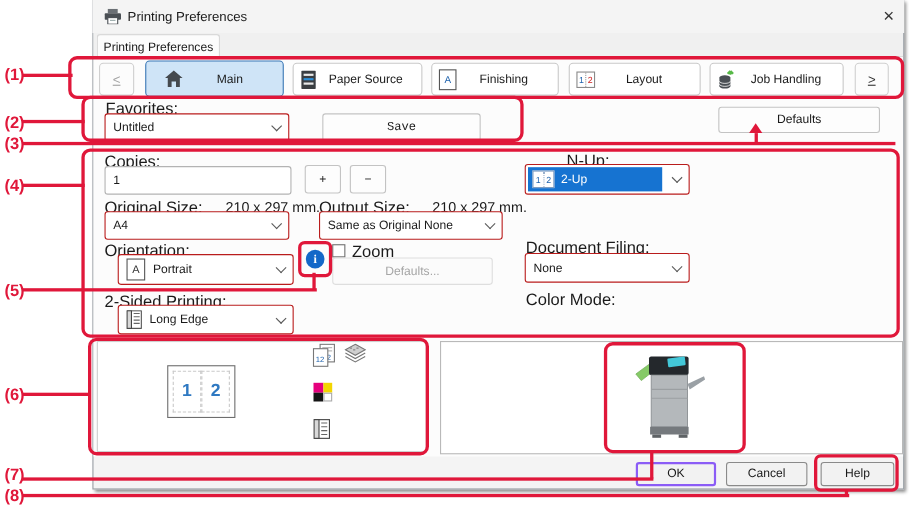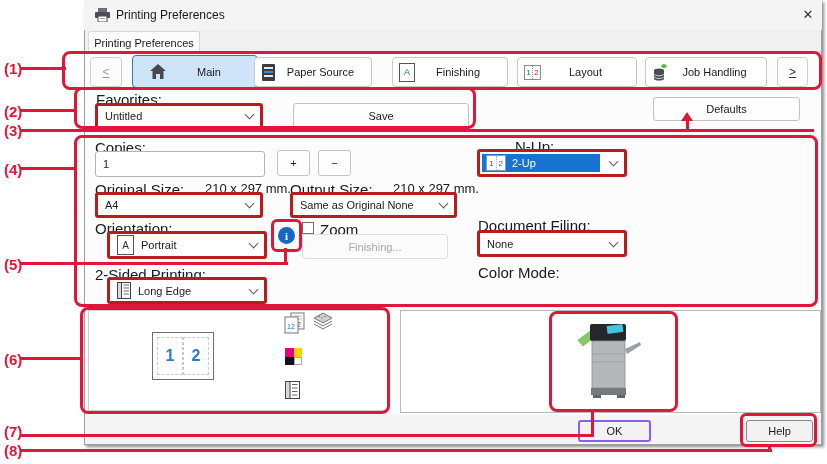--- a/index.html
+++ b/index.html
@@ -13,21 +13,21 @@
   .titlebar{left:84px;top:0;width:738px;height:30px;background:#f4f4f4;}
   .title-text{left:116px;top:8px;font-size:12px;color:#1a1a1a;}
   .close{left:799px;top:7px;font-size:13px;color:#333;width:18px;text-align:center;cursor:default;}
   .tabstrip{left:85px;top:30px;width:736px;height:22px;background:#f0f0f0;border-bottom:1px solid #d8d8d8;box-sizing:border-box;}
   .doctab{left:88px;top:31px;width:112px;height:22px;background:#fcfcfc;border:1px solid #d8d8d8;border-bottom:none;
           border-radius:3px 3px 0 0;font-size:11px;color:#1a1a1a;display:flex;align-items:center;justify-content:center;box-sizing:border-box;}
   .page{left:85px;top:52px;width:736px;height:363px;background:#fcfcfc;}
   
   .lbl{font-size:15px;color:#1a1a1a;white-space:nowrap;}
   .dims{font-size:13px;color:#1a1a1a;white-space:nowrap;}
-  .dd{background:#fff;border:3px solid #b91c1c;border-radius:3px;display:flex;align-items:center;
+  .dd{background:#fff;border:1px solid #b91c1c;border-radius:3px;display:flex;align-items:center;
       padding:0 7px;font-size:11px;color:#1a1a1a;box-sizing:border-box;}
   .chev{margin-left:auto;width:6px;height:6px;border-right:1.4px solid #5a5a5a;border-bottom:1.4px solid #5a5a5a;
         transform:rotate(45deg);margin-top:-3px;flex:0 0 auto;}
   .btn{background:#fdfdfd;border:1px solid #c3c3c3;border-radius:3px;display:flex;align-items:center;justify-content:center;
        font-size:11px;color:#1a1a1a;box-sizing:border-box;}
   .btn.disabled{color:#a6a6a6;background:#fbfbfb;border-color:#dedede;}
   .tabbtn{background:#fff;border:1px solid #c9c9c9;border-radius:4px;display:flex;align-items:center;
           font-size:11px;color:#1a1a1a;box-sizing:border-box;padding:0 6px;}
   .tabbtn .tlabel{flex:1;text-align:center;}
   .tabbtn.sel{background:#cfe4f7;border:1.5px solid #3a77b5;}
@@ -94,21 +94,21 @@
 
   <div class="abs tabbtn sel" style="left:132px;top:55px;width:126px;height:33px;padding-left:16px;">
     <span class="smallicon">
       <svg width="18" height="17" viewBox="0 0 18 17">
           <path d="M9 1 L17 8 H14.5 V16 H11 V11 H7 V16 H3.5 V8 H1 Z" fill="#45494e"></path>
         </svg>
     </span>
     <span class="tlabel">Main</span>
   </div>
 
-  <div class="abs tabbtn" style="left:254px;top:57px;width:118px;height:30px;">
+  <div class="abs tabbtn" style="left:266px;top:57px;width:118px;height:30px;">
     <span class="smallicon">
       <svg width="15" height="17" viewBox="0 0 15 17">
           <rect x="1" y="0" width="13" height="17" rx="1" fill="#3a3e42"></rect>
           <rect x="3" y="3" width="9" height="2" fill="#e8e8e8"></rect>
           <rect x="3" y="7" width="9" height="2" fill="#2e8fd8"></rect>
           <rect x="3" y="11" width="9" height="2" fill="#e8e8e8"></rect>
         </svg>
     </span>
     <span class="tlabel">Paper Source</span>
   </div>
@@ -139,21 +139,21 @@
     <span class="tlabel">Job Handling</span>
   </div>
 
   <div class="abs scrollbtn" style="left:777px;top:57px;width:31px;height:30px;color:#333;">&gt;</div>
 
   <div class="abs lbl" style="left:96px;top:91px;">Favorites:</div>
   <div class="abs dd" style="left:95px;top:103px;width:168px;height:26px;">
     <span>Untitled</span>
     <span class="chev"></span>
   </div>
-  <div class="abs btn" style="left:293px;top:103px;width:176px;height:26px;">Save</div>
+  <div class="abs btn" style="left:293px;top:103px;width:144px;height:26px;font-family:Liberation Mono, monospace;">Save</div>
   <div class="abs btn" style="left:653px;top:97px;width:147px;height:24px;">Defaults</div>
 
   <div class="abs lbl" style="left:95px;top:139px;">Copies:</div>
   <div class="abs input" style="left:95px;top:151px;width:170px;height:26px;">1</div>
   <div class="abs btn" style="left:277px;top:150px;width:33px;height:26px;">+</div>
   <div class="abs btn" style="left:318px;top:150px;width:33px;height:26px;">−</div>
 
   <div class="abs lbl" style="left:95px;top:181px;">Original Size:</div>
   <div class="abs dims" style="left:205px;top:181px;">210 x 297 mm.</div>
   <div class="abs dd" style="left:95px;top:192px;width:168px;height:26px;">
@@ -172,21 +172,21 @@
   <div class="abs dd" style="left:107px;top:231px;width:160px;height:28px;">
     <span class="orient-glyph">A</span>
     <span>Portrait</span>
     <span class="chev"></span>
   </div>
 
   <div class="abs infoicon" style="left:278px;top:227px;">i</div>
 
   <div class="abs checkbox" style="left:302px;top:222px;"></div>
   <div class="abs lbl" style="left:320px;top:221px;">Zoom</div>
-  <div class="abs btn disabled" style="left:302px;top:234px;width:146px;height:25px;">Finishing...</div>
+  <div class="abs btn disabled" style="left:302px;top:234px;width:146px;height:25px;">Defaults...</div>
 
   <div class="abs lbl" style="left:95px;top:266px;">2-Sided Printing:</div>
   <div class="abs dd" style="left:107px;top:277px;width:160px;height:27px;">
     <span class="smallicon" style="margin-right:7px;">
       <svg width="14" height="17" viewBox="0 0 14 17">
           <rect x="0.5" y="0.5" width="13" height="16" fill="#fff" stroke="#444"></rect>
           <rect x="0.5" y="0.5" width="4" height="16" fill="#d9d9d9" stroke="#444"></rect>
           <path d="M6.5 3 H12 M6.5 6 H12 M6.5 9 H12 M6.5 12 H12" stroke="#666" stroke-width="1"></path>
         </svg>
     </span>
@@ -261,20 +261,21 @@
       <rect x="16" y="19" width="33" height="47" fill="#b4b8bb" stroke="#898d90" stroke-width="0.8"></rect>
       <path d="M16 32 H49 M16 40 H49" stroke="#9b9fa2" stroke-width="1"></path>
       <polygon points="49,27 64,20 65,23 51,32" fill="#9aa0a5"></polygon>
       <rect x="15" y="66" width="35" height="7" fill="#75797d"></rect>
       <rect x="17" y="73" width="8" height="3" fill="#5f6366"></rect>
       <rect x="41" y="73" width="8" height="3" fill="#5f6366"></rect>
     </svg>
   </div>
 
   <div class="abs btn" style="left:578px;top:420px;width:73px;height:22px;border:2px solid #8b5cf6;background:#f2f2f2;">OK</div>
+  <div class="abs btn" style="left:660px;top:420px;width:74px;height:22px;border-color:#8a8a8a;background:#f2f2f2;">Cancel</div>
   <div class="abs btn" style="left:746px;top:420px;width:67px;height:22px;border-color:#8a8a8a;background:#f2f2f2;">Help</div>
 
   <div class="abs ann" style="left:4px;top:60px;">(1)</div>
   <div class="abs red-line" style="left:20px;top:67px;width:46px;height:3px;"></div>
   <div class="abs red-box" style="left:62px;top:51px;width:760px;height:39px;"></div>
 
   <div class="abs ann" style="left:4px;top:103px;">(2)</div>
   <div class="abs red-line" style="left:20px;top:109px;width:57px;height:3px;"></div>
   <div class="abs red-box" style="left:74px;top:87px;width:402px;height:42px;"></div>
 

